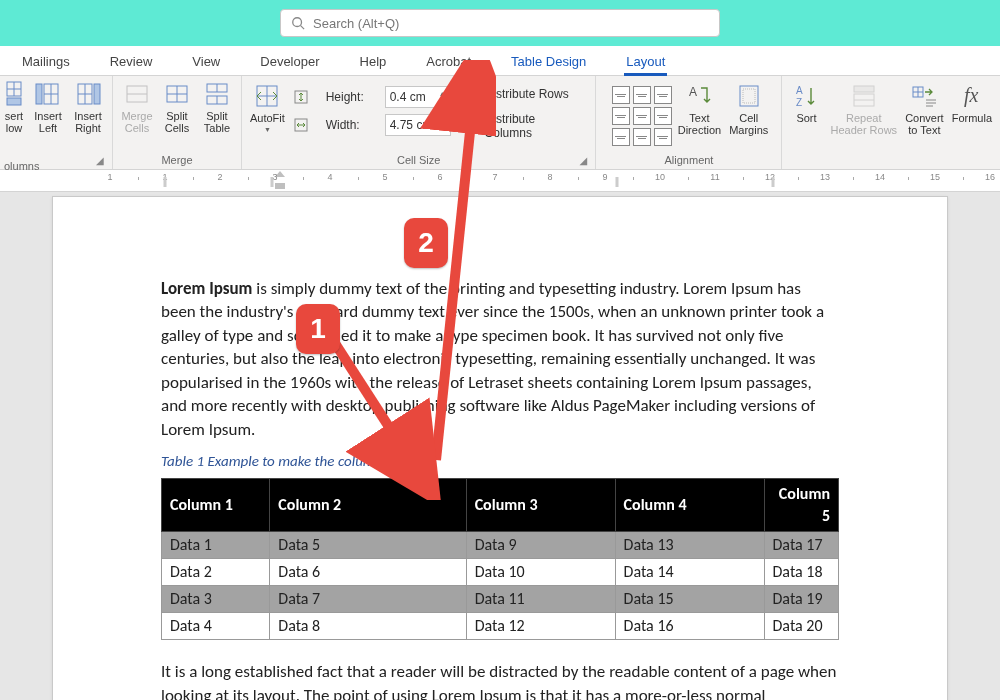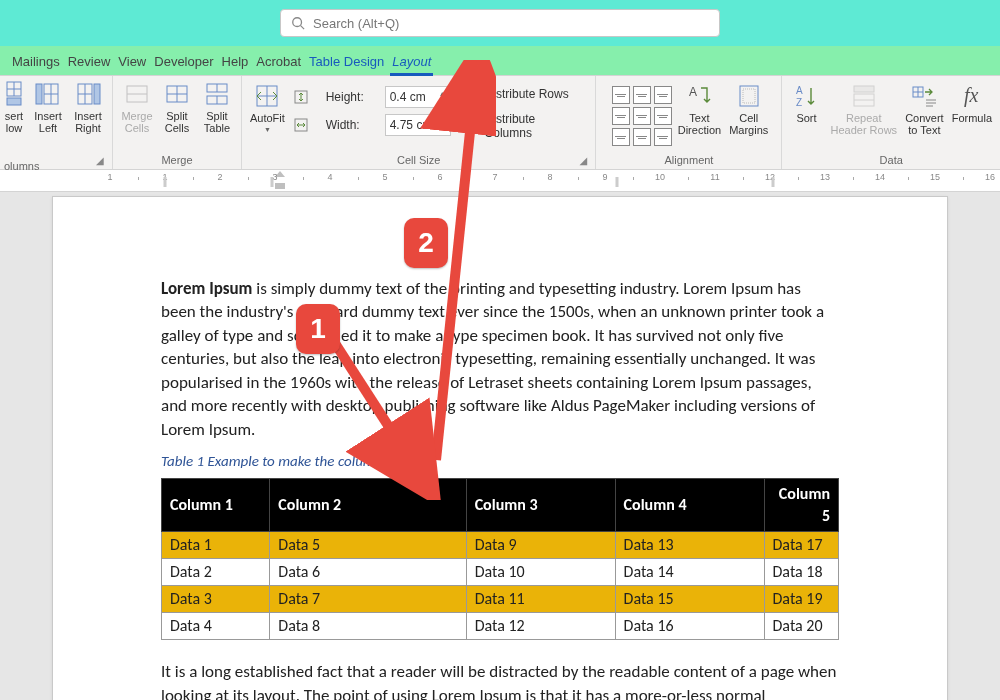--- a/index.html
+++ b/index.html
@@ -30,35 +30,35 @@
     display: flex;
     align-items: center;
     padding: 0 10px;
     gap: 8px;
     color: #777;
     font-size: 13px;
   }
   .searchbox svg { flex: 0 0 auto; }
   .tabs {
     height: 30px;
-    background: #86efac;
+    background: #ffffff;
     display: flex;
     align-items: flex-end;
-    padding: 0 10px;
-    gap: 4px;
+    padding: 0 20px;
+    gap: 36px;
     font-size: 13px;
     border-bottom: 1px solid #d4d4d4;
   }
   .tab {
     padding: 4px 2px 6px;
     color: #444;
     cursor: default;
     position: relative;
   }
-  .tab.active { color: #185abd; font-style: italic; }
+  .tab.active { color: #185abd; }
   .tab.active::after {
     content: "";
     position: absolute;
     left: 0; right: 0; bottom: -1px;
     height: 3px;
     background: #185abd;
   }
   .ribbon {
     display: flex;
     align-items: stretch;
@@ -274,21 +274,21 @@
     font-weight: 700;
     text-align: left;
     padding: 4px 8px;
     border: 1px solid #444;
   }
   table.doc-table th:last-child { text-align: right; margin-left: 48px; }
   table.doc-table td {
     padding: 2px 8px;
     border: 1px solid #999;
   }
-  table.doc-table tr.shade td { background: #eab308; }
+  table.doc-table tr.shade td { background: #a3a3a3; }
   .annot {
     position: absolute;
     pointer-events: none;
     z-index: 50;
   }
   .badge {
     position: absolute;
     width: 44px;
     height: 50px;
     background: #e8483d;
@@ -556,21 +556,20 @@
         <span class="lbl" style="white-space:pre;">Convert
 to Text</span>
       </div>
       <div class="btn" style="padding-top:4px;">
         <svg width="24" height="28" viewBox="0 0 24 28">
             <text x="4" y="20" font-size="20" fill="#555" font-family="Georgia" font-style="italic">fx</text>
           </svg>
         <span class="lbl">Formula</span>
       </div>
     </div>
-    <div class="group-label">Data</div>
   </div>
 
 </div>
 
 <div class="ruler">
   <div class="ruler-inner">
     <div class="ruler-track" id="ruler-track">
         <span class="ruler-label" style="left:65px">1</span>
         <div class="indent-knob" style="left:235px"><svg width="10" height="18">
             <path d="M0 6 L5 0 L10 6 Z" fill="#bfbfbf"></path>

